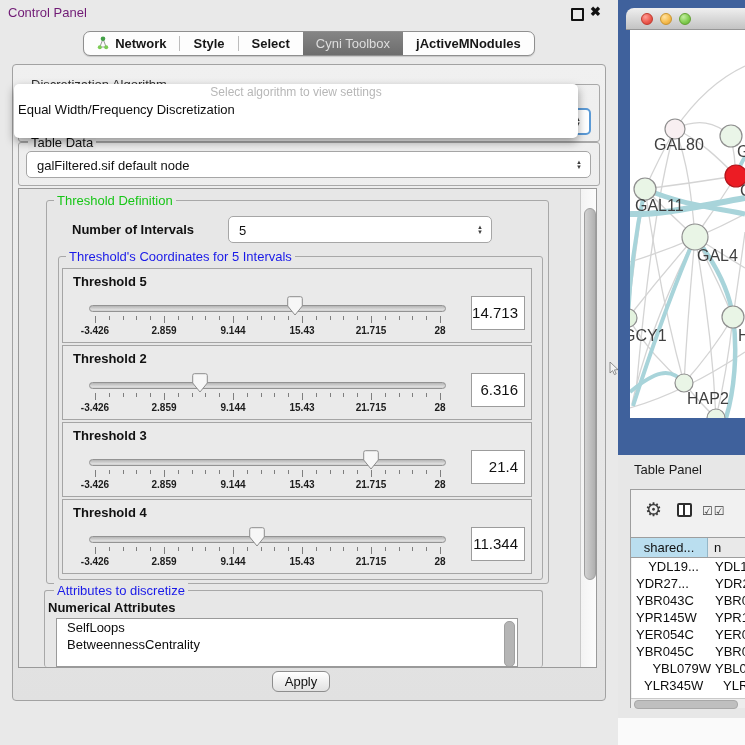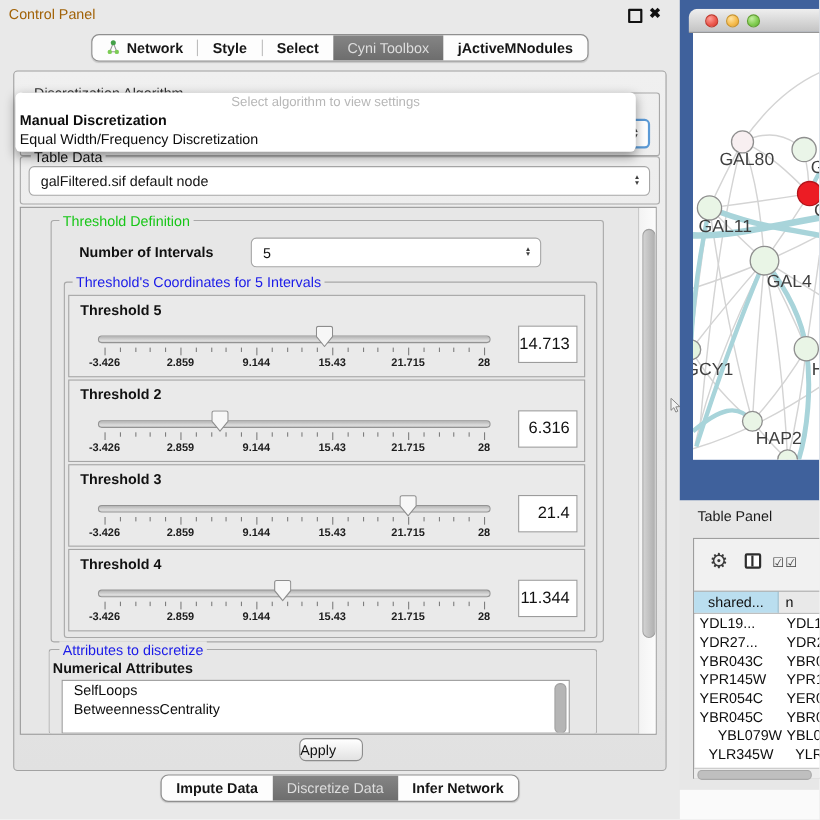--- a/index.html
+++ b/index.html
@@ -1,21 +1,21 @@
 <!DOCTYPE html>
 <html><head>
 <meta charset="utf-8">
 <style>
   html,body{margin:0;padding:0}
   #root{position:relative;width:745px;height:745px;background:#e9e9e9;
     font-family:"Liberation Sans",sans-serif;overflow:hidden;color:#111}
   .abs{position:absolute}
 
   
-  #cp-title{left:8px;top:5px;font-size:13px;color:#a16207}
+  #cp-title{left:8px;top:5px;font-size:13px;color:#701a75}
   #float-btn{left:571px;top:8px;width:9px;height:9px;border:2px solid #111;border-radius:1px;background:transparent}
   #close-btn{left:590px;top:4px;font-size:13px;font-weight:bold;color:#111}
 
   
   .tabbar{left:0;width:618px;display:flex;justify-content:center}
   #top-tabbar{top:31px}
   #bottom-tabbar{top:704px}
   .pill{display:flex;align-items:stretch;height:25px;box-sizing:border-box;
     border:1px solid #8f8f8f;border-radius:7px;background:#fdfdfd;overflow:hidden;
     box-shadow:0 1px 1px rgba(0,0,0,0.15)}
@@ -83,21 +83,21 @@
   #attr-group{left:25px;top:401px;width:497px;height:76px;border-bottom:none}
   #attr-title{left:35px;top:394px;color:#1a1ae8;background:#e7e7e7}
   #attr-heading{left:29px;top:411px;font-size:13px;font-weight:bold}
   #attr-list{left:37px;top:429px;width:462px;height:49px;background:#fff;border:1px solid #9a9a9a;
     box-sizing:border-box;overflow:hidden}
   .attr-item{height:17px;line-height:17px;padding-left:10px;font-size:13px;color:#0d0d0d}
   #lthumb{position:absolute;right:2px;top:2px;width:9px;height:44px;border-radius:5px;
     background:#b5b5b5;border:1px solid #a0a0a0}
 
   #apply-btn{left:272px;top:671px;width:58px;height:21px;border:1px solid #8d8d8d;border-radius:6px;
-    background:linear-gradient(#ffffff,#e2e2e2);font-size:13px;text-align:left;line-height:19px;box-sizing:border-box}
+    background:linear-gradient(#ffffff,#e2e2e2);font-size:13px;text-align:center;line-height:19px;box-sizing:border-box}
 
   
   #mac-frame{left:618px;top:0;width:127px;height:455px;background:#3f619c}
   #mac-titlebar{left:626px;top:8px;width:124px;height:22px;border-top-left-radius:8px;
     background:linear-gradient(#efefef,#c3c3c3);border-bottom:1px solid #969696;box-sizing:border-box}
   .tl{position:absolute;top:5px;width:12px;height:12px;border-radius:50%;box-sizing:border-box}
   #tl-red{left:15px;background:radial-gradient(circle at 35% 30%,#ff9d96,#ec5b50 55%,#d33a30);border:1px solid #c0392e}
   #tl-yellow{left:34px;background:radial-gradient(circle at 35% 30%,#ffe2a0,#f6bd4f 55%,#df9c33);border:1px solid #c9952f}
   #tl-green{left:53px;background:radial-gradient(circle at 35% 30%,#c3eda0,#83ce52 55%,#5fae33);border:1px solid #62a033}
   #net-canvas{left:630px;top:30px;width:115px;height:388px;background:#fff;overflow:hidden}
@@ -169,21 +169,20 @@
 
   <div class="abs group" id="algo-group"></div>
   <div class="abs gtitle" id="algo-title">Discretization Algorithm</div>
   <div class="abs combo" id="algo-combo">
     <span class="stepper">▲<br>▼</span>
   </div>
 
   <div class="abs" id="popup">
     <div id="popup-ph">Select algorithm to view settings</div>
     <div id="popup-options">
-        <div class="pop-opt bold">Manual Discretization</div>
         <div class="pop-opt">Equal Width/Frequency Discretization</div>
       </div>
   </div>
 
   <div class="abs group" id="td-group"></div>
   <div class="abs gtitle" id="td-title">Table Data</div>
   <div class="abs combo" id="td-combo">
     <span class="ctext">galFiltered.sif default node</span>
     <span class="stepper">▲<br>▼</span>
   </div>
@@ -379,33 +378,20 @@
         <div id="lthumb"></div>
     </div>
 
     <div id="vscroll">
       <div id="vthumb"></div>
     </div>
   </div>
 
   <div class="abs" id="apply-btn">Apply</div>
 
-  <div class="abs tabbar" id="bottom-tabbar">
-    <div class="pill" id="bottom-pill">
-        <div class="ptab">
-          <span>Impute Data</span>
-        </div>
-        <div class="ptab sel">
-          <span>Discretize Data</span>
-        </div>
-        <div class="ptab">
-          <span>Infer Network</span>
-        </div>
-      </div>
-  </div>
 
   <div class="abs" id="mac-frame"></div>
   <div class="abs" id="mac-titlebar">
     <div class="tl" id="tl-red"></div>
     <div class="tl" id="tl-yellow"></div>
     <div class="tl" id="tl-green"></div>
   </div>
   <div class="abs" id="net-canvas">
     <svg width="115" height="388" viewBox="630 30 115 388">
       <g id="edges" fill="none" stroke="#d4d4d4" stroke-width="1.3">
@@ -471,21 +457,21 @@
   <div class="abs" id="tp-box">
     <div class="abs" id="gear-icon">⚙</div>
     <div class="abs" id="col-icon"></div>
     <div class="abs" id="check-icons">☑☑</div>
     <div class="abs" id="tp-header">
       <div id="tp-col1">shared...</div>
       <div id="tp-col2">n</div>
     </div>
     <div class="abs" id="tp-rows">
         <div class="tp-row">
-          <div class="tp-c1" style="display: block;">YDL19...</div>
+          <div class="tp-c1" style="display: block; text-align: center;">YDL19...</div>
           <div class="tp-c2" style="display: block;">YDL1</div>
         </div>
         <div class="tp-row">
           <div class="tp-c1" style="display: block;">YDR27...</div>
           <div class="tp-c2" style="display: block;">YDR2</div>
         </div>
         <div class="tp-row">
           <div class="tp-c1" style="display: block;">YBR043C</div>
           <div class="tp-c2" style="display: block;">YBR0</div>
         </div>

